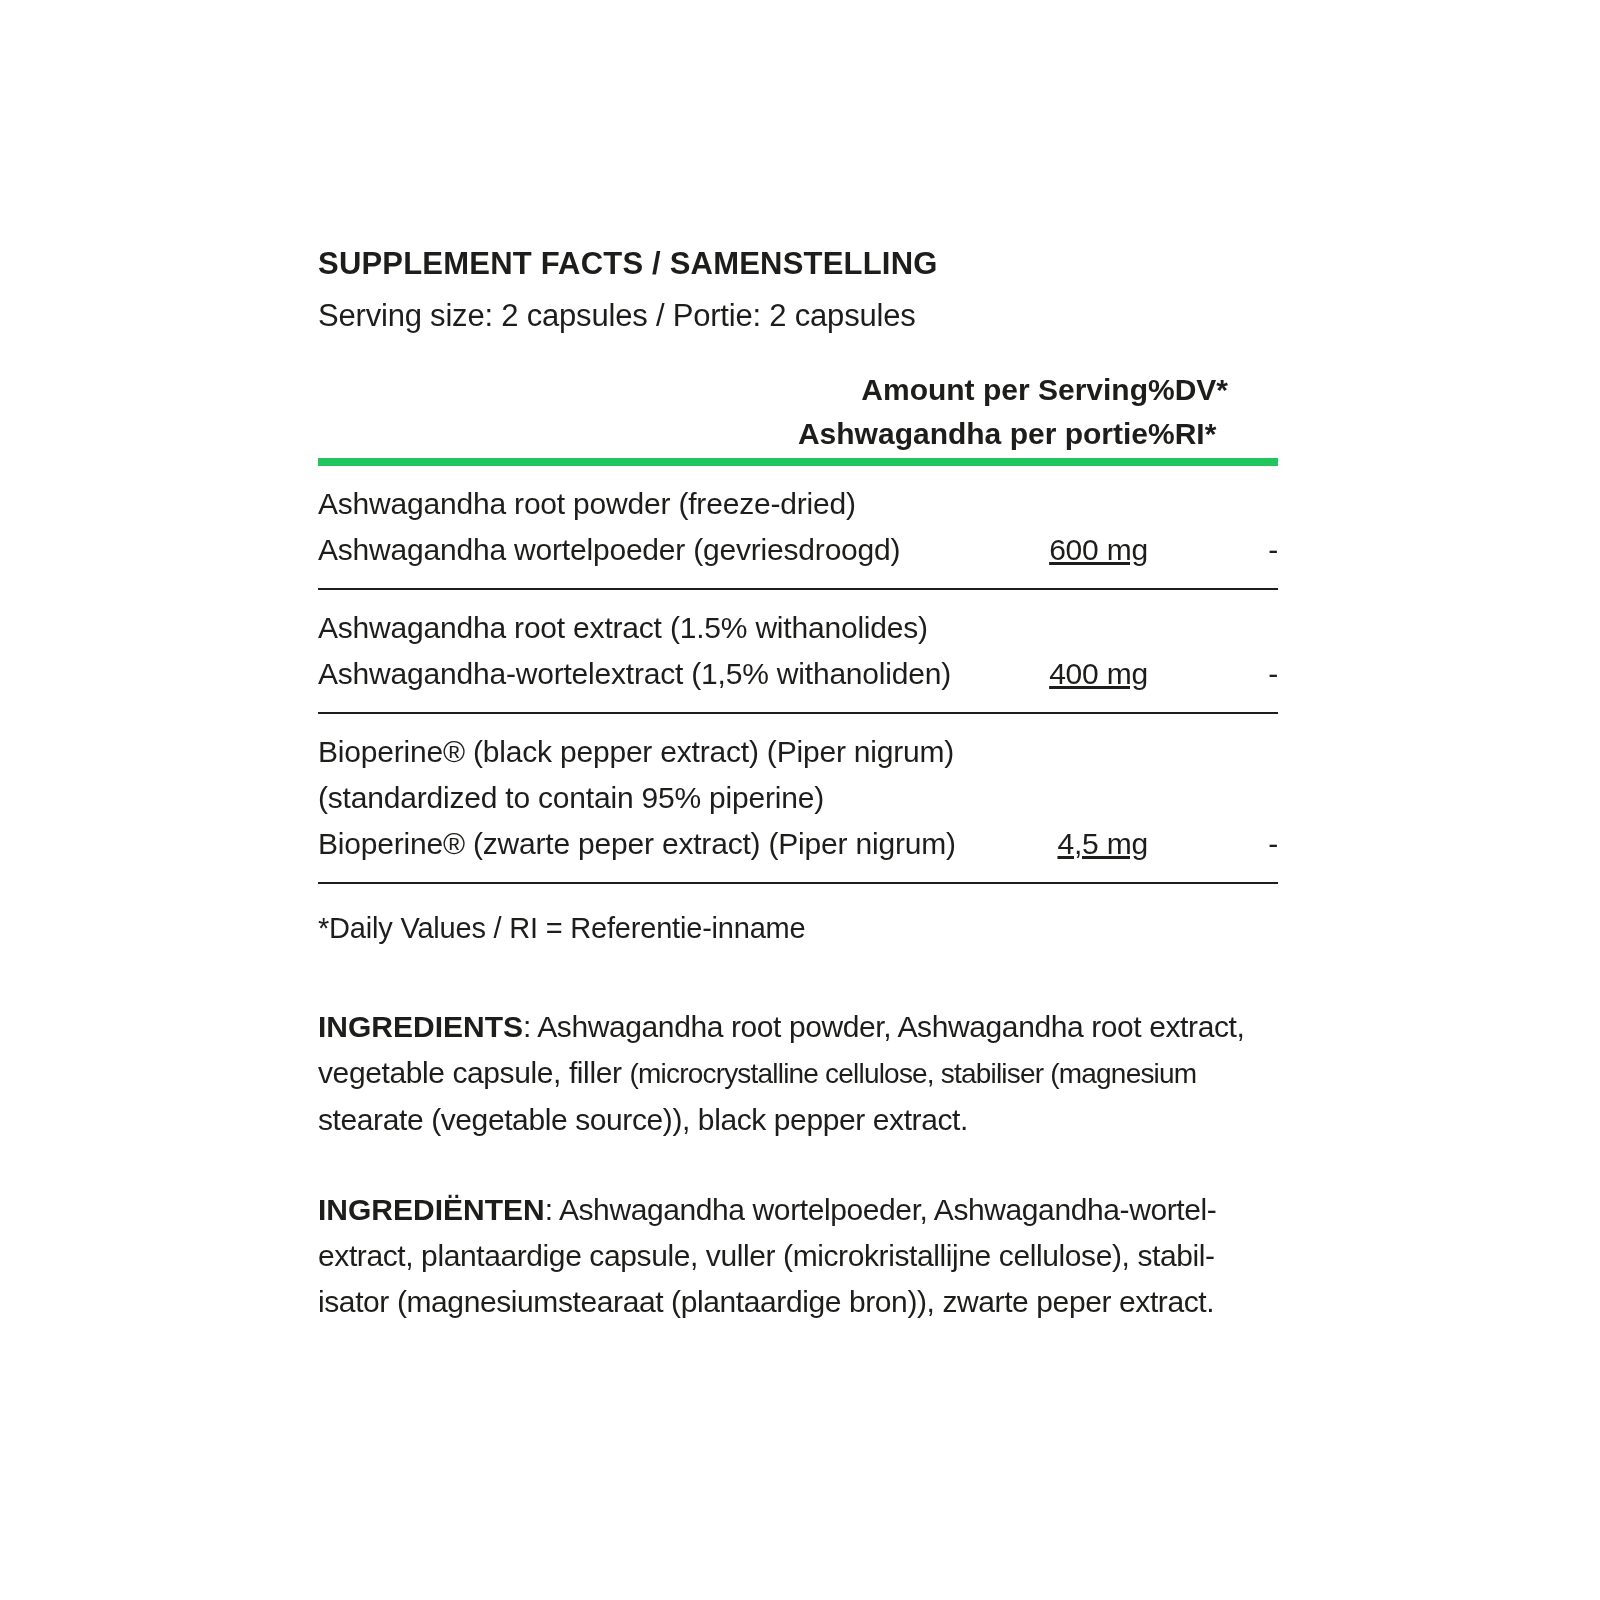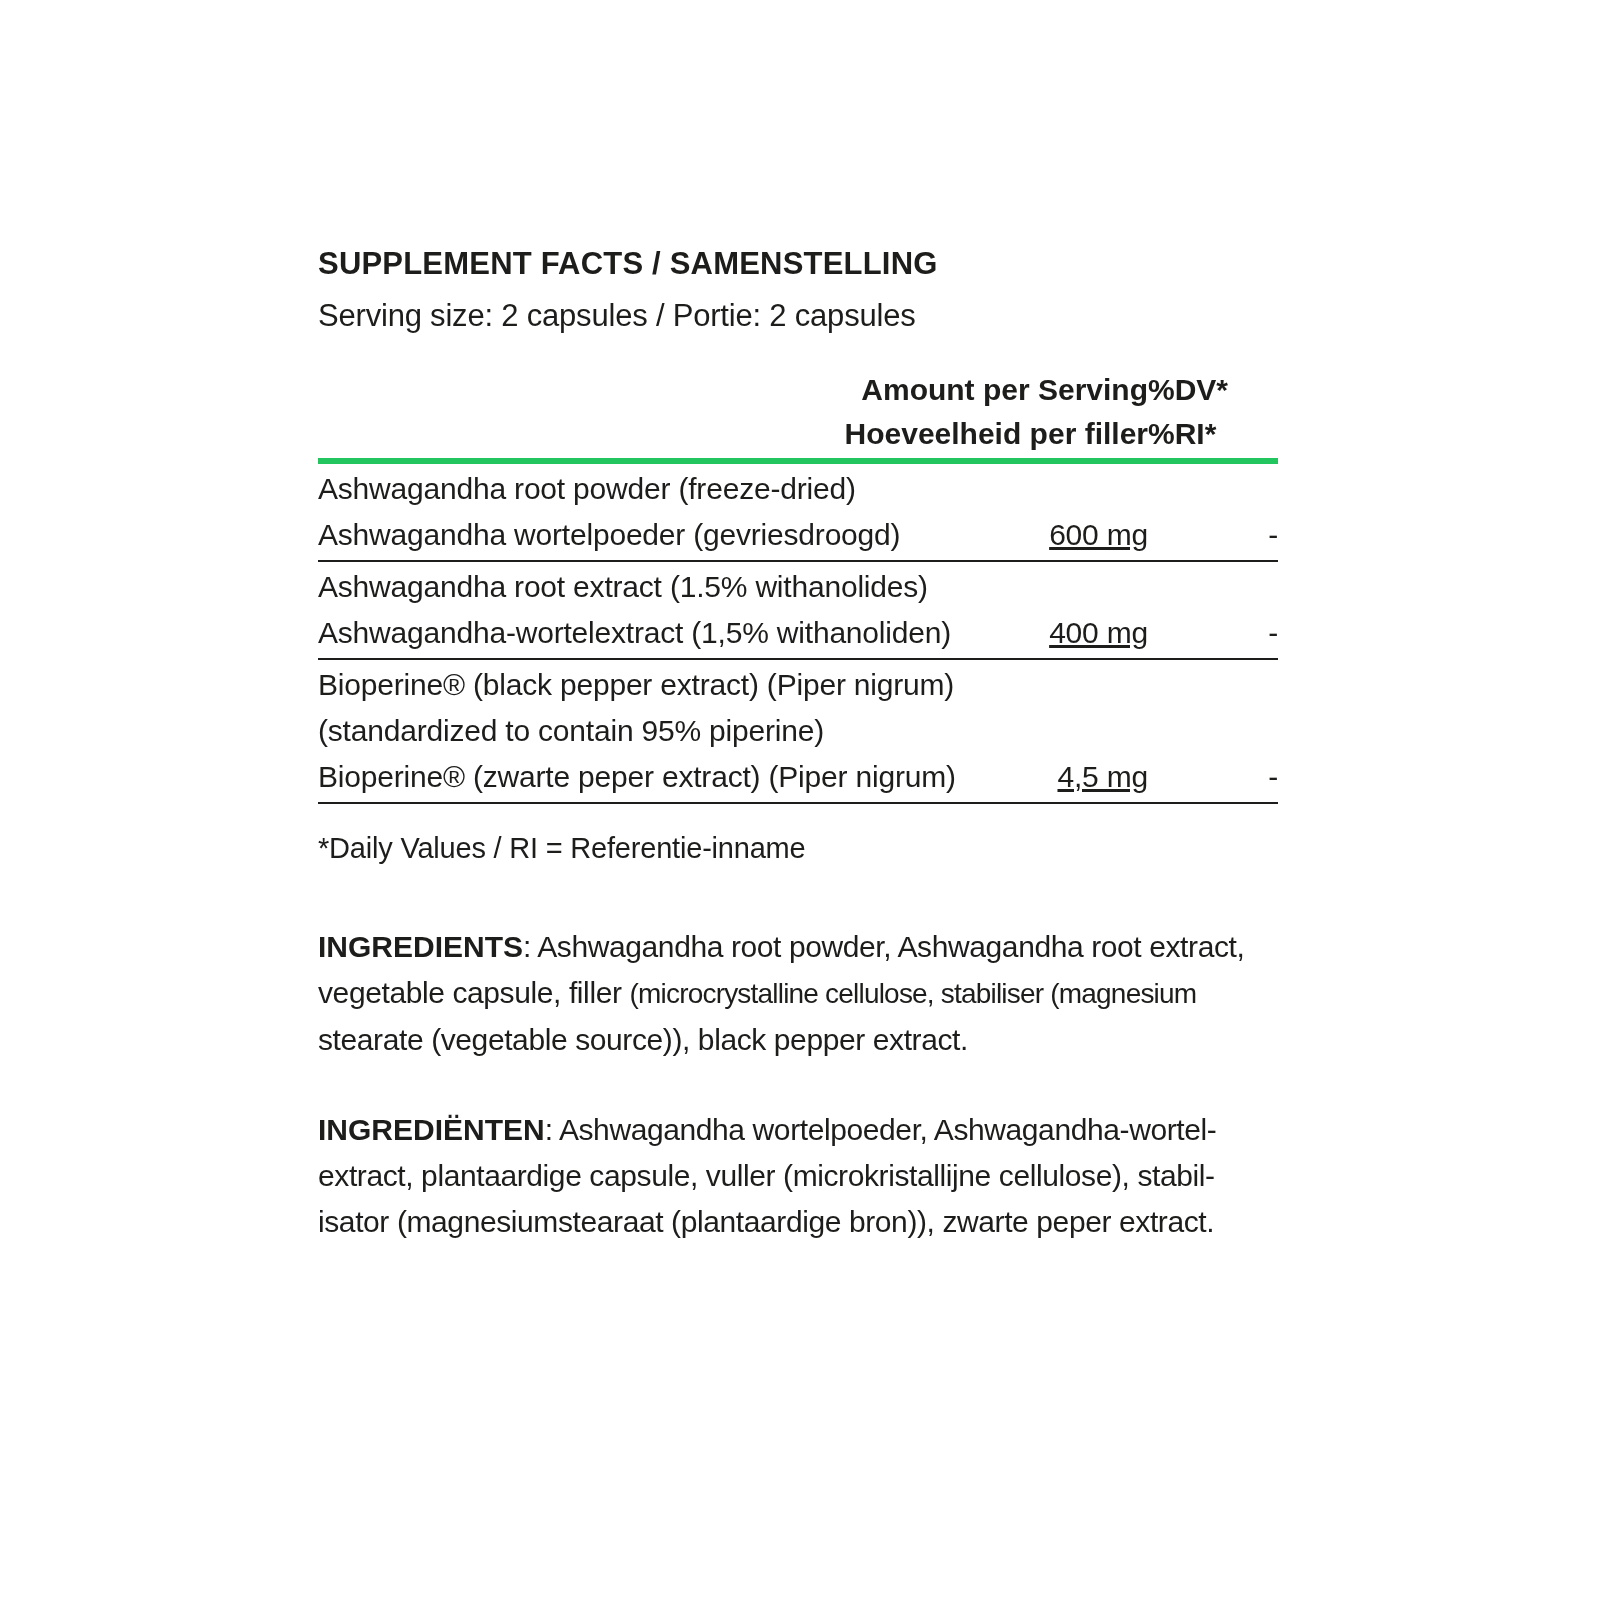--- a/index.html
+++ b/index.html
@@ -32,21 +32,21 @@
   }
   .serving {
     margin-top: 16px;
     font-size: 31px;
     line-height: 36px;
     letter-spacing: -0.2px;
     white-space: nowrap;
   }
   .thead {
     margin-top: 34px;
-    border-bottom: 6px solid #22c55e;
+    border-bottom: 8px solid #22c55e;
     padding-bottom: 2px;
   }
   .thead-line {
     display: grid;
     grid-template-columns: 1fr 160px 130px;
     font-weight: 700;
     font-size: 30px;
     line-height: 44px;
   }
   .th-amount {
@@ -55,21 +55,21 @@
     white-space: nowrap;
   }
   .th-dv {
     text-align: left;
     white-space: nowrap;
   }
   .row {
     display: grid;
     grid-template-columns: 1fr 160px 130px;
     align-items: end;
-    padding: 2px 0;
+    padding: 15px 0;
     border-bottom: 2px solid #1d1d1b;
     font-size: 30px;
     line-height: 46px;
     letter-spacing: -0.2px;
   }
   .name-line { white-space: nowrap; }
   .row-amount { text-align: right; white-space: nowrap; text-decoration: underline; }
   .row-dv { text-align: right; white-space: nowrap; }
   .footnote {
     margin-top: 26px;
@@ -104,21 +104,21 @@
     <h1 class="title">SUPPLEMENT FACTS / SAMENSTELLING</h1>
 
     <div class="serving">Serving size: 2 capsules / Portie: 2 capsules</div>
 
     <div class="thead">
       <div class="thead-line">
         <span class="th-amount">Amount per Serving</span>
         <span class="th-dv">%DV*</span>
       </div>
       <div class="thead-line">
-        <span class="th-amount">Hoeveelheid per filler</span>
+        <span class="th-amount">Ashwagandha per portie</span>
         <span class="th-dv">%RI*</span>
       </div>
     </div>
 
     <div class="row">
       <div class="row-name">
         <div class="name-line">Ashwagandha root powder (freeze-dried)</div>
         <div class="name-line">Ashwagandha wortelpoeder (gevriesdroogd)</div>
       </div>
       <div class="row-amount">600 mg</div>

